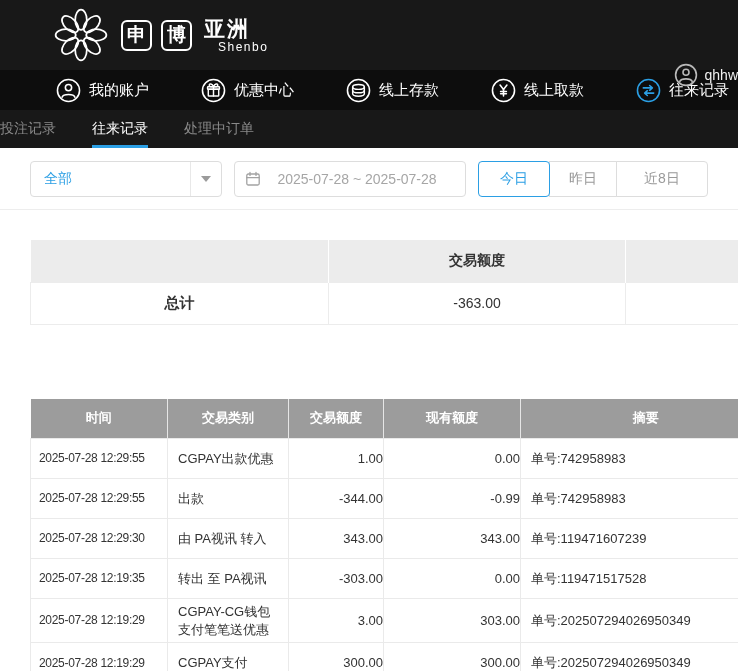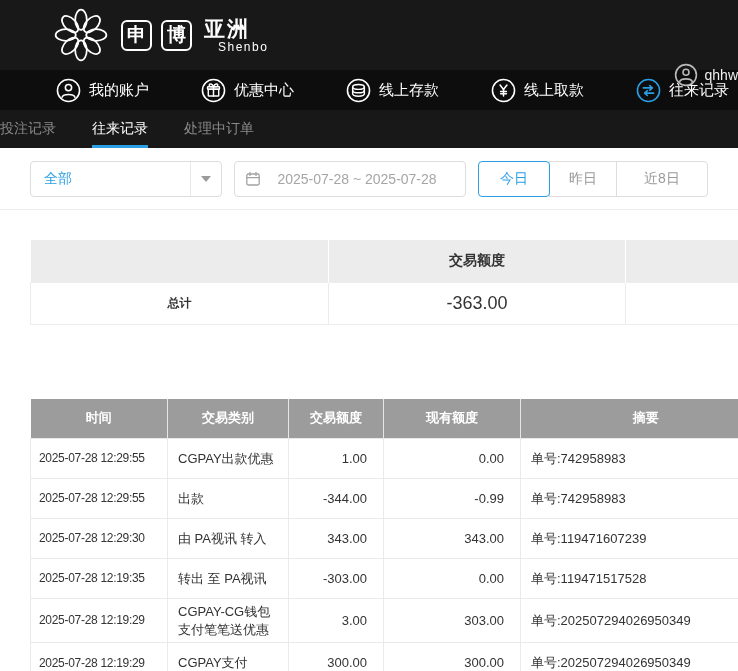--- a/index.html
+++ b/index.html
@@ -40,30 +40,30 @@
   .qbtn:first-child{border-radius:4px 0 0 4px;}
   .qbtn:last-child{border-radius:0 4px 4px 0;}
   .qbtn.active{border:1px solid var(--accent);color:var(--accent);position:relative;z-index:1;border-radius:4px;}
   .w-today{width:72px;} .w-yest{width:68px;font-family:Liberation Serif, serif;} .w-n8{width:92px;}
   .filters-divider{margin-top:12px;border-bottom:1px solid #ededed;}
 
   
   .summary{margin:30px 0 0 30px;width:892px;border-collapse:collapse;table-layout:fixed;}
   .summary th{background:#ececec;height:42px;font-size:14px;color:#333;font-weight:bold;text-align:center;border-right:1px solid #fff;}
   .summary th:last-child{border-right:none;}
-  .summary td{height:42px;text-align:center;font-size:18px;color:#333;border:1px solid #ececec;background:#fff;}
-  .summary td:first-child{font-weight:bold;font-size:12px;}
+  .summary td{height:42px;text-align:center;font-size:14px;color:#333;border:1px solid #ececec;background:#fff;}
+  .summary td:first-child{font-weight:bold;font-size:15px;}
 
   
   .maintable{margin:74px 0 0 30px;width:740px;border-collapse:collapse;table-layout:fixed;}
   .maintable th{background:#9c9c9c;color:#fff;font-size:13px;font-weight:bold;height:40px;text-align:center;}
   .maintable th+th{border-left:1px solid rgba(255,255,255,.75);}
   .maintable td{height:40px;border:1px solid #eaeaea;font-size:13px;color:#333;padding:4px 10px;background:#fff;line-height:1.35;vertical-align:middle;}
   .maintable td:nth-child(1){font-size:12px;letter-spacing:-0.3px;white-space:nowrap;padding:4px 4px 4px 8px;}
-  .maintable td:nth-child(3),.maintable td:nth-child(4){text-align:right;padding-right:16px;white-space:nowrap;}
+  .maintable td:nth-child(3),.maintable td:nth-child(4){text-align:right;padding-right:0;white-space:nowrap;}
   .maintable td:nth-child(5){white-space:nowrap;}
   svg{display:block;}
 </style>
 </head>
 <body>
 
 <div class="page">
 
   <div class="topbar">
     <div class="brand">

